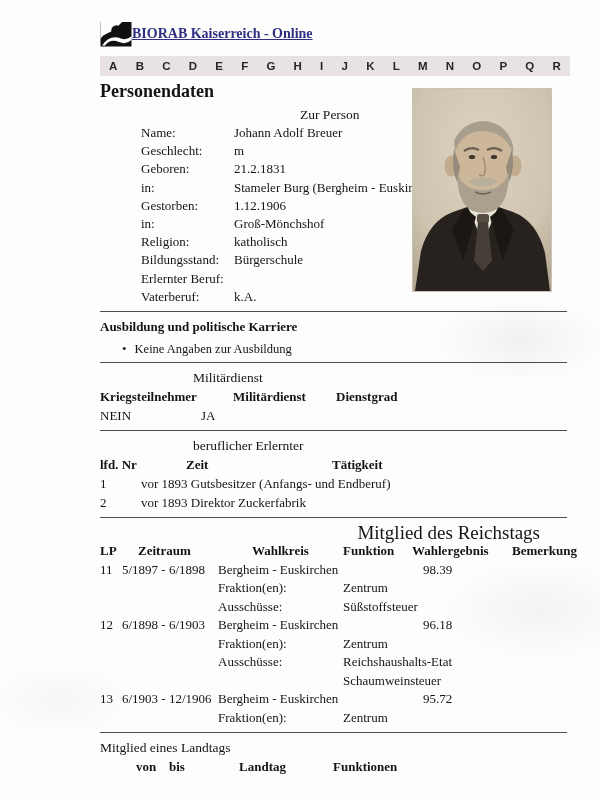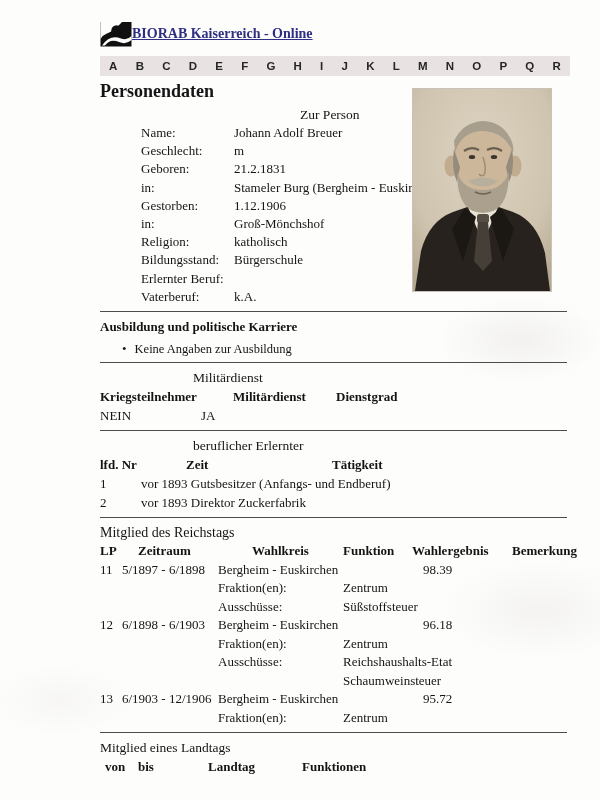--- a/index.html
+++ b/index.html
@@ -38,21 +38,21 @@
   .photo { position:absolute; left:312px; top:68px; width:140px; height:204px;
     border:1px solid #c8c2b8; box-sizing:border-box; background:#cfc4af; }
   .photo svg { display:block; width:100%; height:100%; }
 
   hr.divider { border:0; border-top:1.6px solid #4c4c4c; margin:5px 0; width:467px; }
 
   .bullet-row { margin:2px 0 4px 22px; font-size:12.5px; display:flex; gap:8px; align-items:baseline; }
   .bullet-dot { font-size:13px; }
 
   .sub-title { margin-left:93px; line-height:19px; font-size:13.5px; }
-  .center-title { text-align:left; width:440px; line-height:19px; font-size:14px; }
+  .center-title { text-align:right; width:440px; line-height:19px; font-size:19px; }
 
   
   .mil-head { display:grid; grid-template-columns:133px 103px auto; line-height:19px; font-weight:bold; }
   .mil-vals { display:grid; grid-template-columns:101px auto; line-height:19px; }
 
   
   .werd-head { display:grid; grid-template-columns:50px 120px auto; line-height:19px; font-weight:bold;gap:26px; }
   .werd-head .c2 { padding-left:10px; } .werd-head .c3 { padding-left:10px; }
   .werd-row { display:grid; grid-template-columns:41px auto; line-height:19px; }
 
@@ -61,21 +61,21 @@
   .rt-head .c2 { padding-left:16px; } .rt-head .c3 { padding-left:34px; }
   .rt-head .c5 { padding-left:7px; } .rt-head .c6 { padding-left:7px; }
   .rt-row { display:grid; grid-template-columns:22px 96px 187px auto; line-height:18.5px; white-space:nowrap; }
   .rt-row .wk { overflow:visible; }
   .rt-row .erg { padding-left:18px; }
   .rt-det { display:grid; grid-template-columns:118px 125px auto; line-height:18.5px; }
   .rt-det .val { white-space:pre-line; }
 
   
   .lt-title { line-height:19px; font-size:13.5px; }
-  .lt-head { display:grid; grid-template-columns:33px 70px 94px auto; line-height:19px; font-weight:bold; }
+  .lt-head { display:grid; grid-template-columns:33px 70px 94px auto; line-height:19px; font-weight:bold;margin-left:31px; }
   .lt-head span { padding-left:5px; }
 </style>
 </head>
 <body>
 
 <div class="scan-noise"></div>
 
 <div class="page">
 
   <div class="site-header">

